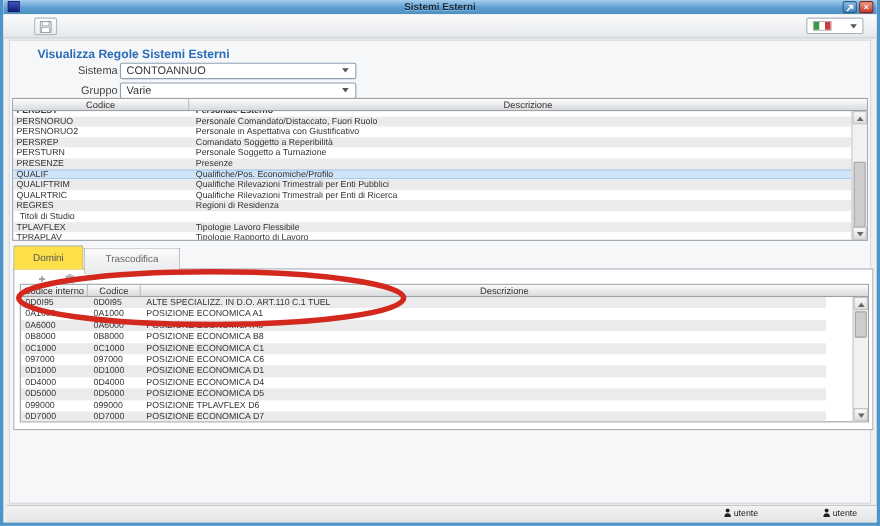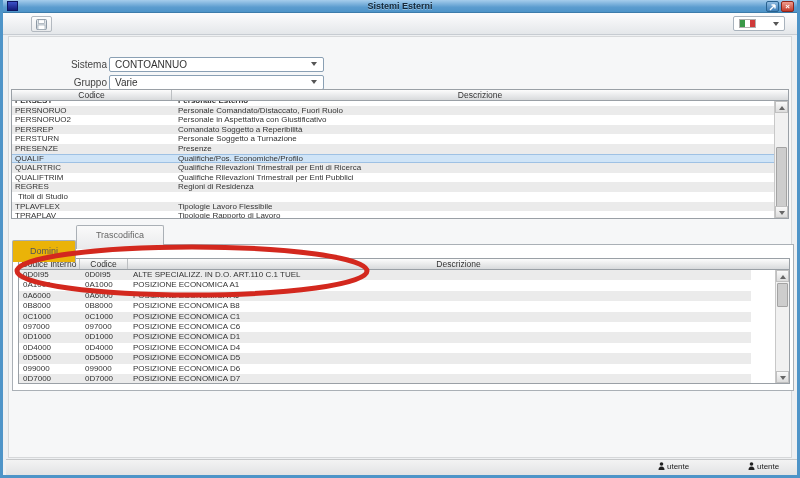--- a/index.html
+++ b/index.html
@@ -68,21 +68,21 @@
   .sbtn { position:absolute; left:0; right:0; height:12px; background:linear-gradient(#fafafa,#dcdcdc);
           border:1px solid #c0c0c0; }
   .sbtn.up { top:0; } .sbtn.down { bottom:0; }
   .arrow-up { width:0;height:0;margin:4px auto 0;border-left:3px solid transparent;border-right:3px solid transparent;border-bottom:4px solid #666; }
   .arrow-down { width:0;height:0;margin:4px auto 0;border-left:3px solid transparent;border-right:3px solid transparent;border-top:4px solid #666; }
   .thumb { position:absolute; left:1px; right:1px; background:#cdcdcd; border:1px solid #a3a3a3; border-radius:1px; }
 
   
   .tab { position:absolute; font-size:9px; text-align:center; border:1px solid #aab0b6; border-bottom:none;
          border-radius:2px 2px 0 0; z-index:3; }
-  .tab-active { left:3px; top:203px; width:64px; height:22px; background:#eab308; color:#555; line-height:21px; }
+  .tab-active { left:3px; top:186px; width:64px; height:22px; background:#fde047; color:#555; line-height:21px; }
   .tab-inactive { left:67px; top:188px; width:88px; height:24px; background:linear-gradient(#fafafa,#e9eaec);
                   color:#666; line-height:19px; }
   .tabpanel { position:absolute; left:3px; top:207px; width:782px; height:147px;
               background:#fff; border:1px solid #aab0b6; z-index:2; }
 
   .mini-tool { position:absolute; top:3px; color:#8a9096; }
   .plus-icon { left:22px; font-size:11px; font-weight:bold; }
   .trash-wrap { left:46px; top:2px; }
 
   
@@ -134,20 +134,21 @@
         <i style="background:#3a9948"></i>
           <i style="background:#fff"></i>
           <i style="background:#cf3a3a"></i>
       </div>
       <div class="caret"></div>
     </div>
   </div>
 
   <div class="content">
 
+    <div class="heading">Visualizza Regole Sistemi Esterni</div>
 
     <div class="field-label" style="top:22px">Sistema</div>
     <div class="combo" style="top:20px">
       <span>CONTOANNUO</span>
       <div class="caret"></div>
     </div>
 
     <div class="field-label" style="top:40px">Gruppo</div>
     <div class="combo" style="top:38px">
       <span>Varie</span>
@@ -190,27 +191,27 @@
             <div class="c1">PRESENZE</div>
             <div class="c2">Presenze</div>
           </div>
 
           <div class="trow selected">
             <div class="c1">QUALIF</div>
             <div class="c2">Qualifiche/Pos. Economiche/Profilo</div>
           </div>
 
           <div class="trow">
+            <div class="c1">QUALIFTRIM</div>
+            <div class="c2">Qualifiche Rilevazioni Trimestrali per Enti Pubblici</div>
+          </div>
+
+          <div class="trow">
             <div class="c1">QUALRTRIC</div>
             <div class="c2">Qualifiche Rilevazioni Trimestrali per Enti di Ricerca</div>
-          </div>
-
-          <div class="trow">
-            <div class="c1">QUALIFTRIM</div>
-            <div class="c2">Qualifiche Rilevazioni Trimestrali per Enti Pubblici</div>
           </div>
 
           <div class="trow">
             <div class="c1">REGRES</div>
             <div class="c2">Regioni di Residenza</div>
           </div>
 
           <div class="trow">
             <div class="c2">Titoli di Studio</div>
           </div>
@@ -309,21 +310,21 @@
 
             <div class="trow">
               <div class="c1">0D5000</div>
               <div class="c2">0D5000</div>
               <div class="c3">POSIZIONE ECONOMICA D5</div>
             </div>
 
             <div class="trow">
               <div class="c1">099000</div>
               <div class="c2">099000</div>
-              <div class="c3">POSIZIONE ECONOMICA D6</div>
+              <div class="c3">POSIZIONE TPLAVFLEX D6</div>
             </div>
 
             <div class="trow">
               <div class="c1">0D7000</div>
               <div class="c2">0D7000</div>
               <div class="c3">POSIZIONE ECONOMICA D7</div>
             </div>
           </div>
         <div class="vscroll">
           <div class="sbtn up">

